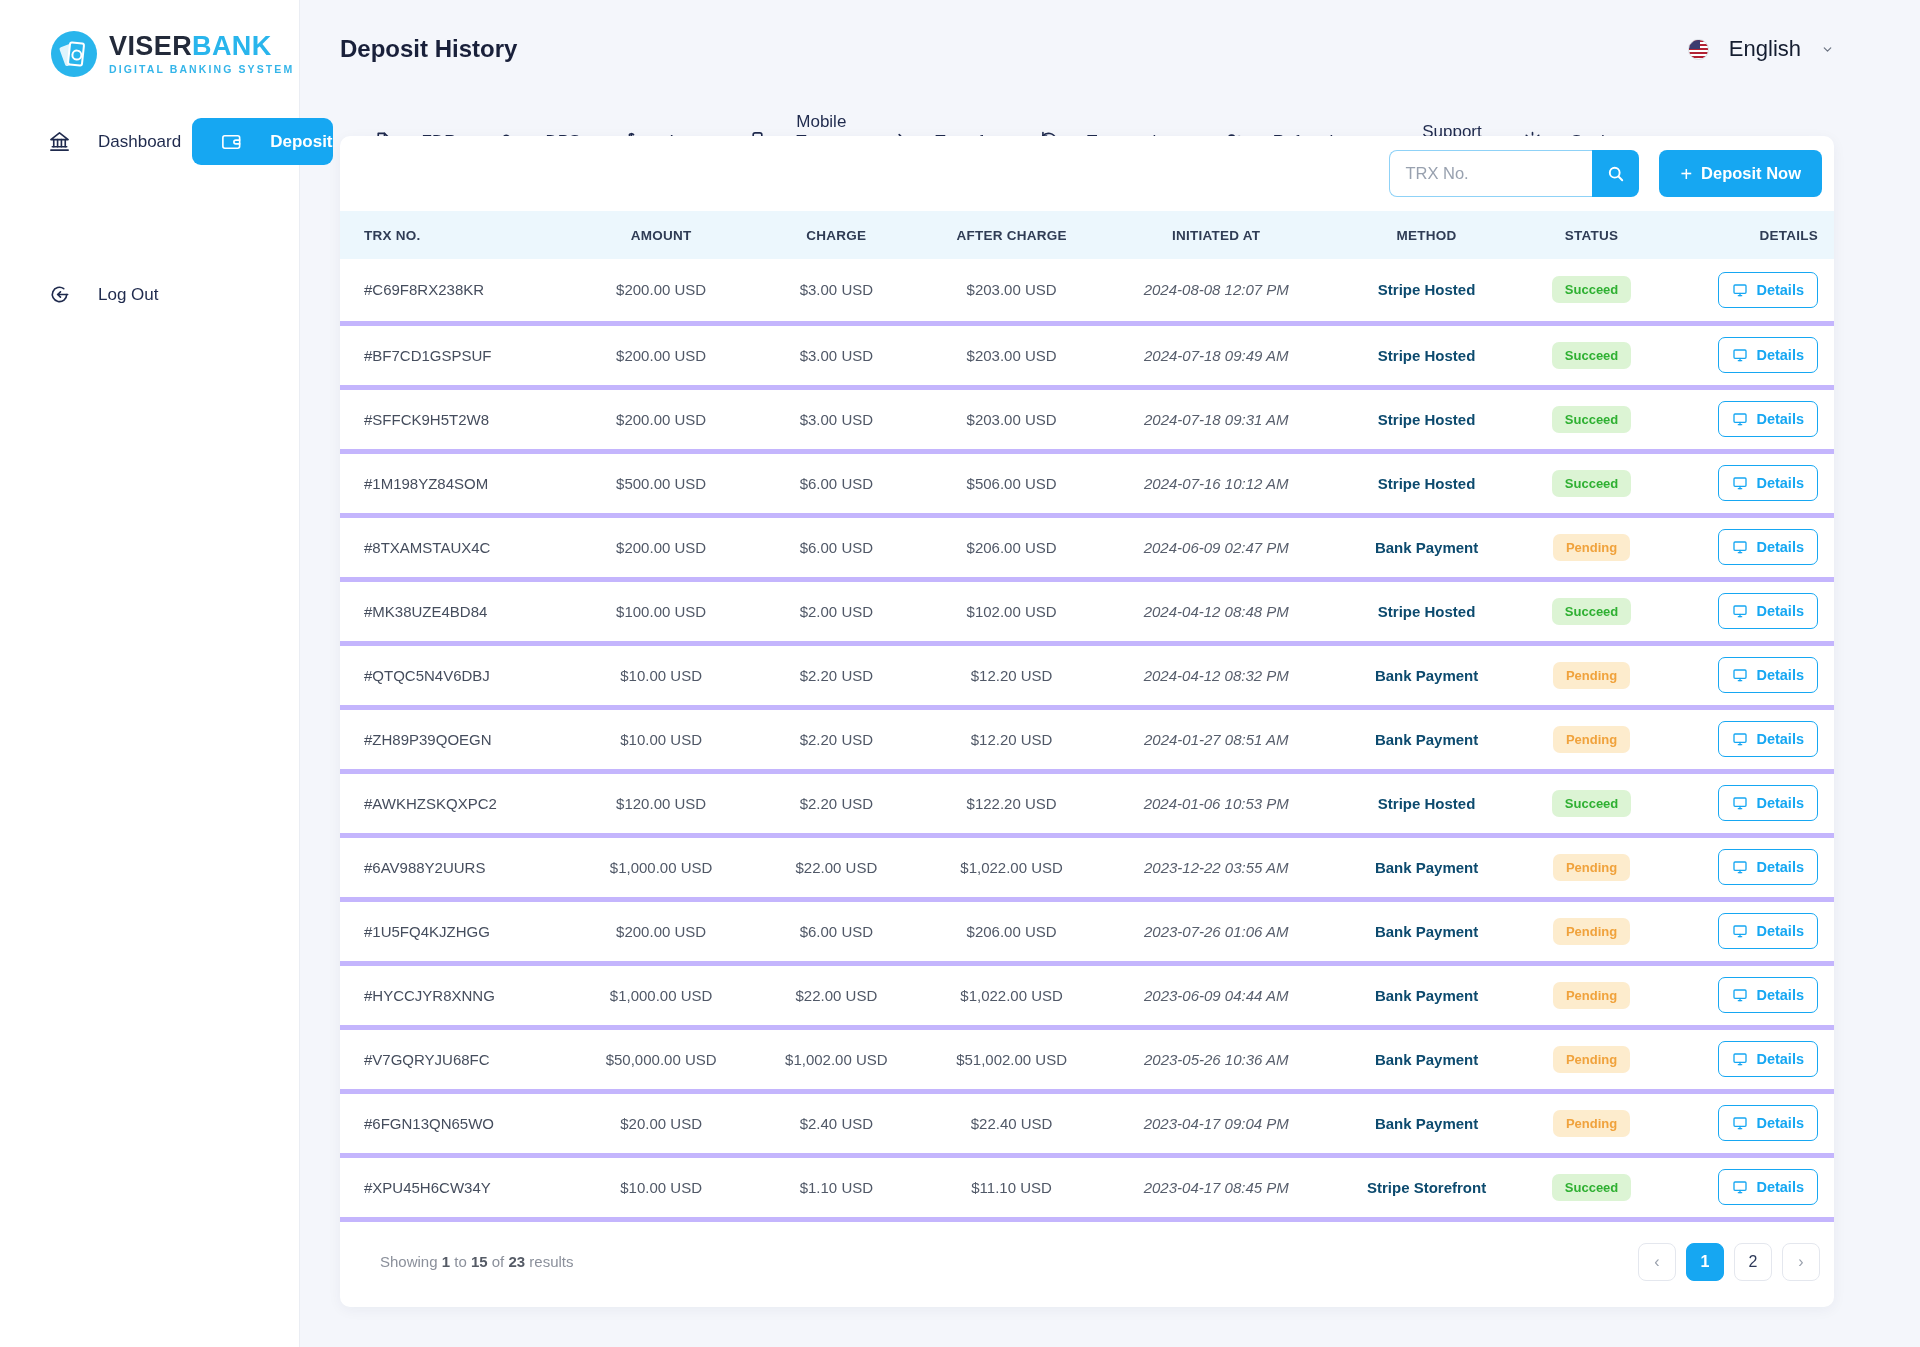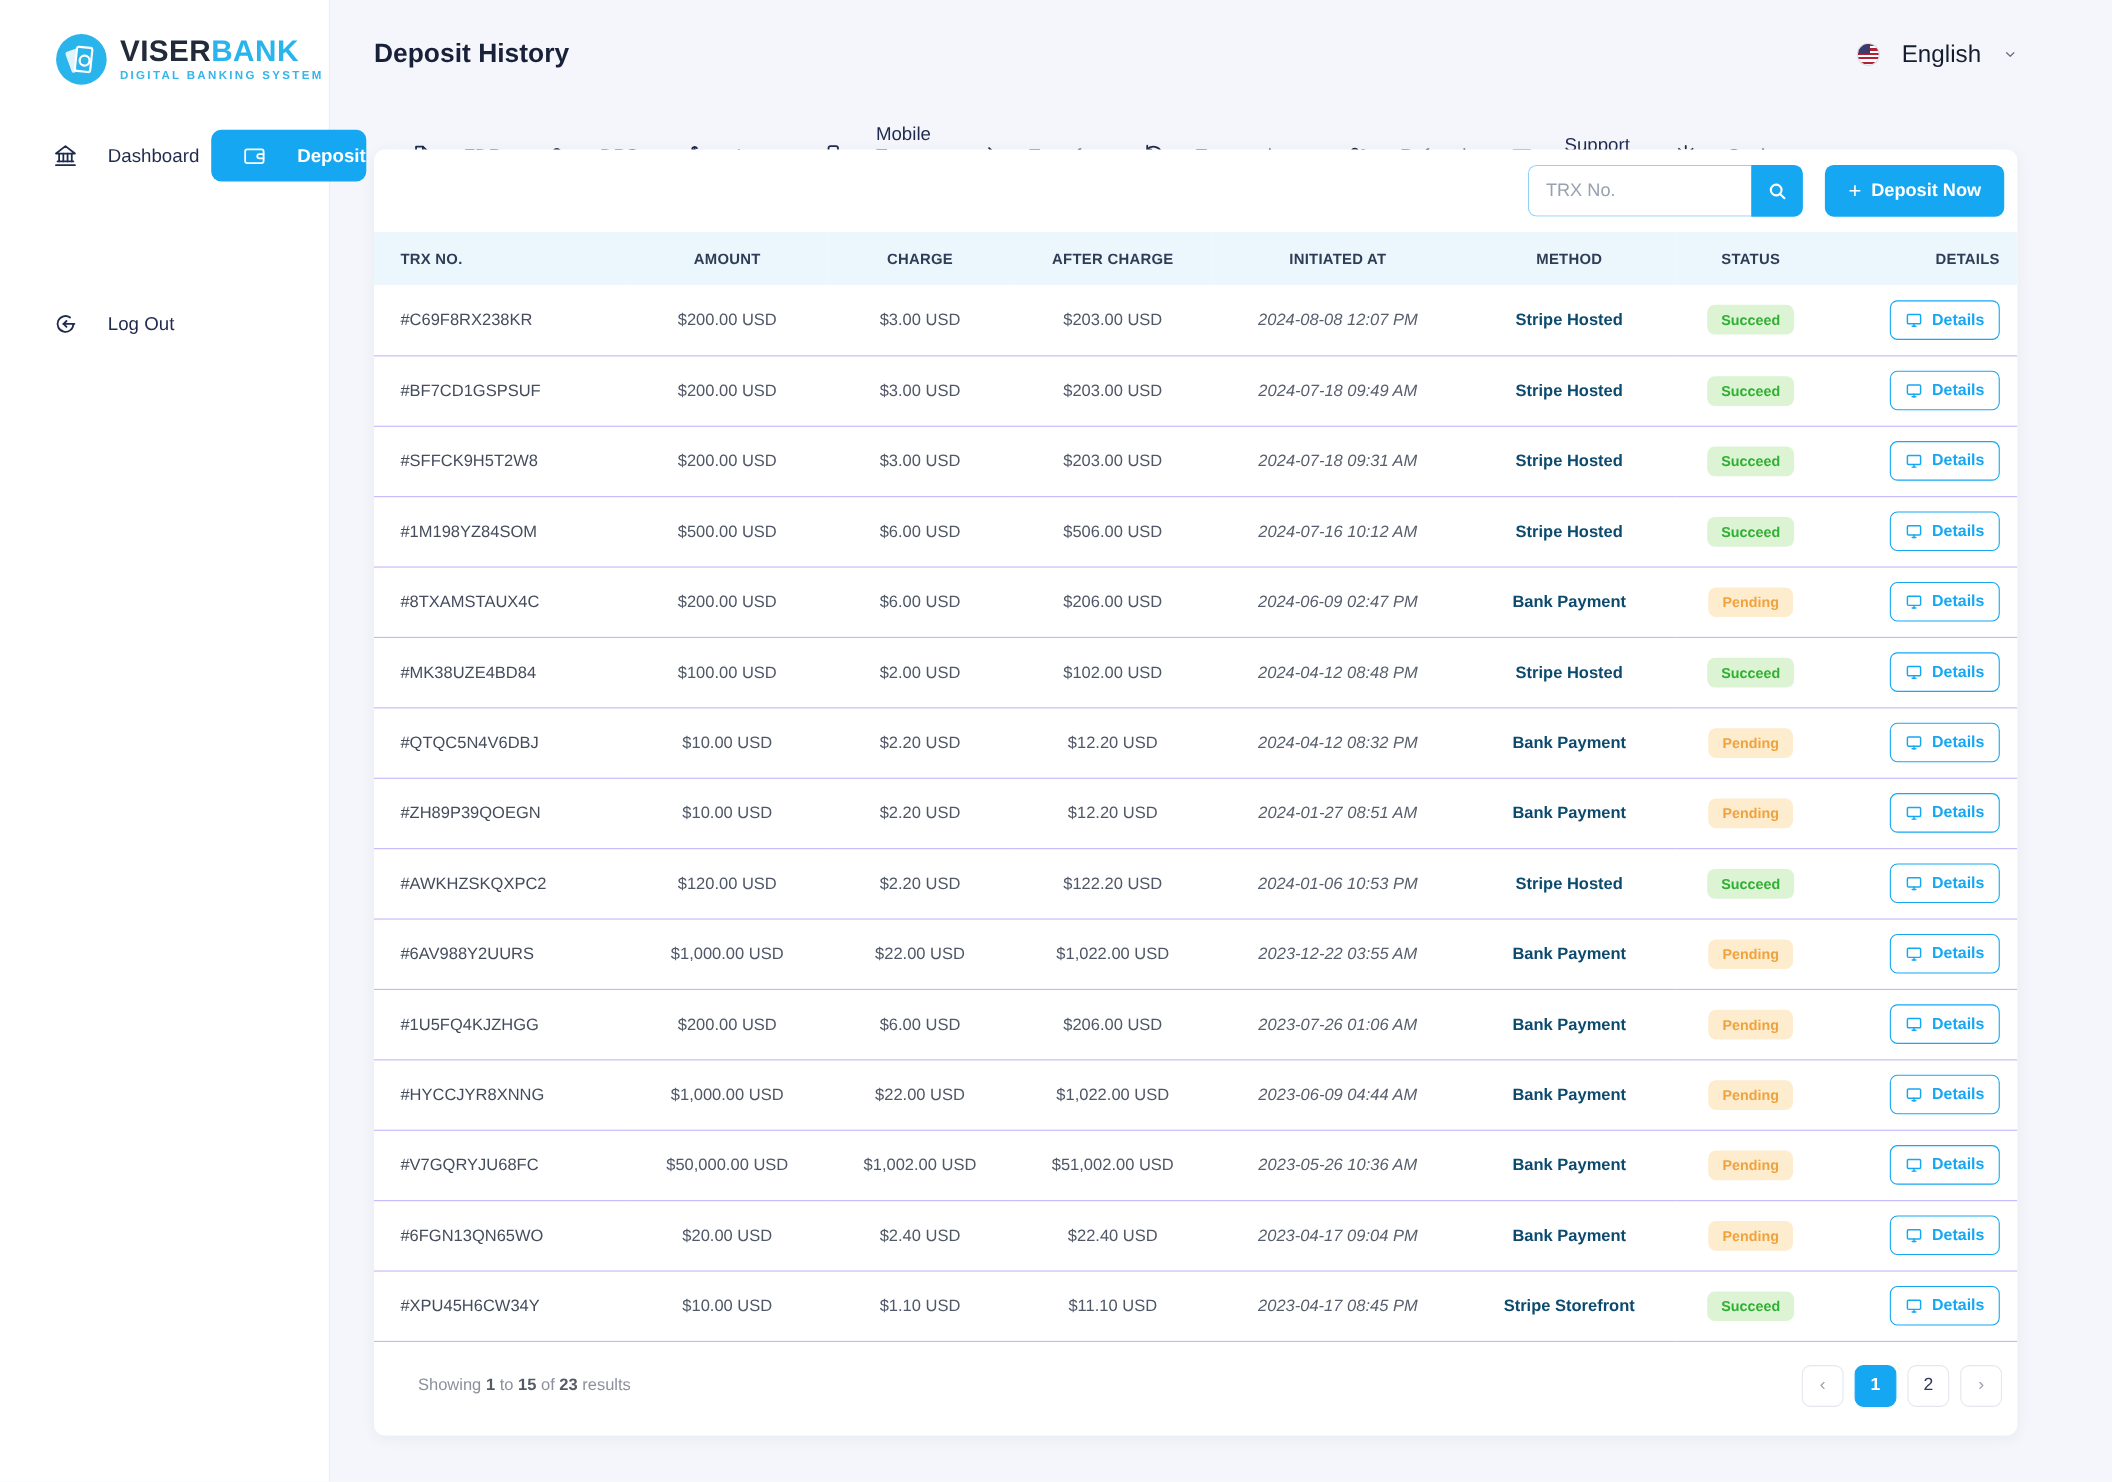--- a/index.html
+++ b/index.html
@@ -72,21 +72,21 @@
   
   table { width:100%; border-collapse:collapse; }
   thead th {
     background:#ecf7fd; height:48px; font-size:13.5px; font-weight:700;
     color:#2f3c55; text-transform:uppercase; letter-spacing:.25px; white-space:nowrap;
   }
   td, th { padding:0 10px; }
   .al { text-align:left; padding-left:24px !important; }
   .ac { text-align:center; }
   .ar { text-align:right; padding-right:16px !important; }
-  tbody tr { border-bottom:1px solid #c4b5fd;padding-left:26px; }
+  tbody tr { border-bottom:5px solid #c4b5fd;padding-left:26px; }
   tbody td { height:64px; font-size:15px; color:#505867; white-space:nowrap; }
   td.trx { color:#454d5d; }
   td.date { font-style:italic; color:#575e6c; }
   .method-link { color:#0c4a6e; font-weight:600; cursor:pointer; }
   .badge {
     display:inline-block; padding:7px 13px; border-radius:7px;
     font-size:13px; font-weight:600; line-height:1;
   }
   .badge.succeed { background:#dcf4d4; color:#2fb032; }
   .badge.pending { background:#fdeccd; color:#f0a23c; }

